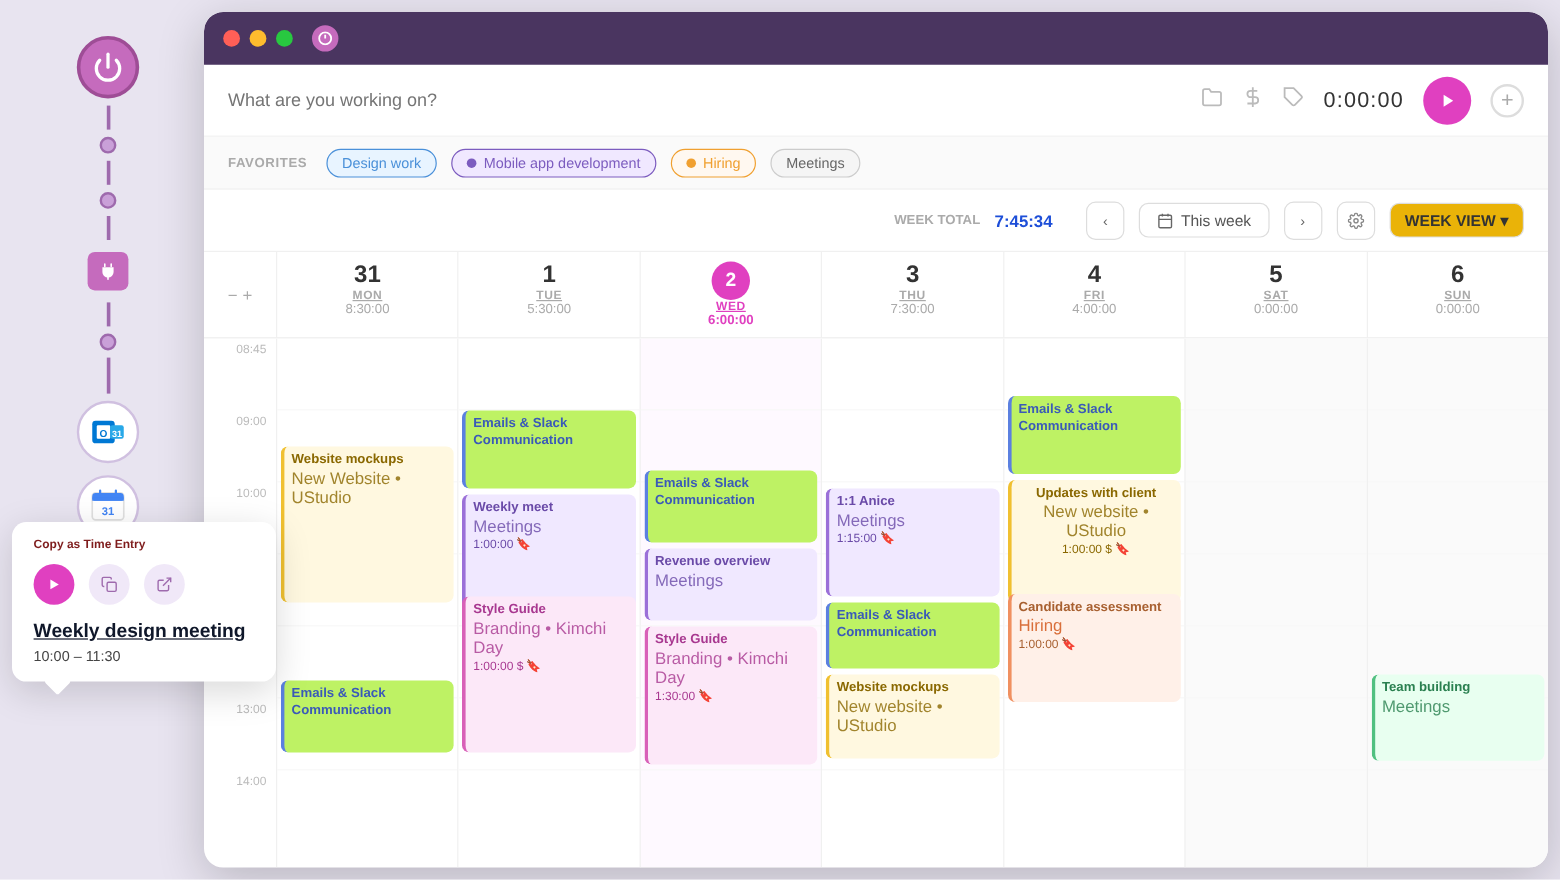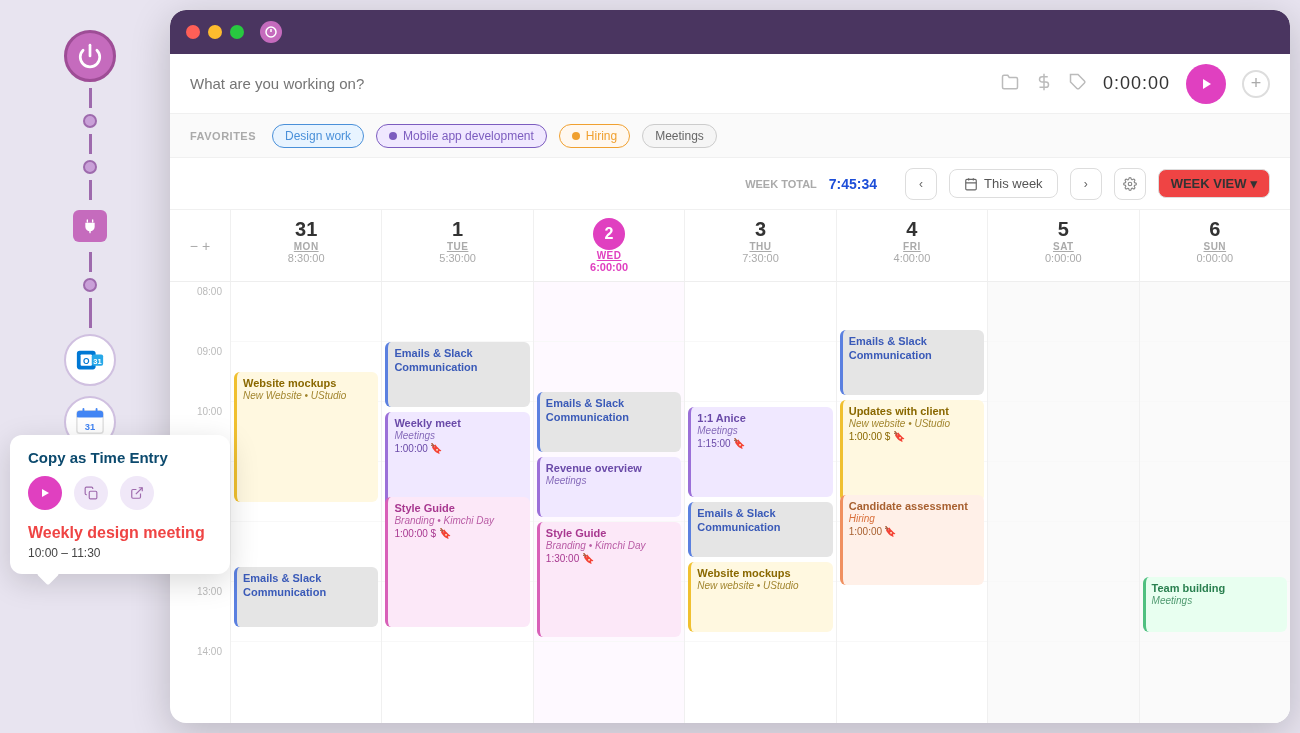--- a/index.html
+++ b/index.html
@@ -96,22 +96,22 @@
       left: 30px;
       width: 16px;
       height: 16px;
       background: white;
       transform: rotate(45deg);
       border-radius: 2px;
     }
 
     .tooltip-title {
       font-weight: 600;
-      font-size: 15px;
-      color: #0c4a6e;
+      font-size: 10px;
+      color: #7f1d1d;
       margin-bottom: 10px;
     }
 
     .tooltip-actions {
       display: flex;
       gap: 12px;
       margin-bottom: 14px;
       align-items: center;
     }
 
@@ -137,22 +137,23 @@
     }
 
     .tooltip-btn.external {
       background: #f0e8f8;
       color: #9e6aad;
     }
 
     .tooltip-event-title {
       font-weight: 700;
       font-size: 16px;
-      color: #ef4444;
+      color: #0f172a;
       margin-bottom: 4px;
+      text-decoration: underline;
     }
 
     .tooltip-email {
       font-size: 12px;
       color: #666;
       margin-bottom: 4px;
     }
 
     .tooltip-time {
       font-size: 12px;
@@ -368,21 +369,21 @@
       background: white;
       display: flex;
       align-items: center;
       justify-content: center;
       cursor: pointer;
       color: #888;
     }
 
     .week-view-btn {
       padding: 6px 12px;
-      background: #ef4444;
+      background: #eab308;
       border: 1px solid #ddd;
       border-radius: 8px;
       cursor: pointer;
       font-size: 13px;
       font-weight: 600;
       color: #333;
       display: flex;
       align-items: center;
       gap: 4px;
     }
@@ -492,34 +493,33 @@
       overflow: hidden;
     }
 
     .cal-event-title {
       font-weight: 600;
       font-size: 11px;
       line-height: 1.3;
     }
 
     .cal-event-sub {
-      font-size: 10px;
+      font-size: 14px;
       opacity: 0.8;
-      font-style: italic;
     }
 
     .cal-event-time {
       font-size: 10px;
       font-weight: 500;
       margin-top: 2px;
     }
 
     
     .ev-yellow { background: #fff8e0; color: #8a6800; border-left: 3px solid #f0c030; }
-    .ev-blue { background: #e5e5e5; color: #3a5ab8; border-left: 3px solid #5b80e0; }
+    .ev-blue { background: #bef264; color: #3a5ab8; border-left: 3px solid #5b80e0; }
     .ev-purple { background: #f0e8ff; color: #6a4aa8; border-left: 3px solid #9b70d8; }
     .ev-pink { background: #fce8f8; color: #a83890; border-left: 3px solid #d860b8; }
     .ev-green { background: #e8fff0; color: #2a8050; border-left: 3px solid #50c080; }
     .ev-peach { background: #fff0e8; color: #a86030; border-left: 3px solid #f09060; }
 
     .hour-row {
       height: 60px;
       border-bottom: 1px solid #f8f8f8;
       width: 100%;
     }
@@ -742,21 +742,21 @@
           <div class="col-num-normal">6</div>
           <div class="col-day">SUN</div>
           <div class="col-hours">0:00:00</div>
         </div>
       </div>
 
       <div style="display:grid; grid-template-columns: 60px repeat(7, 1fr); flex:1; overflow-y:auto; height:360px;">
 
         <div>
           <div class="time-slot">
-              <span class="time-label">08:00</span>
+              <span class="time-label">08:45</span>
             </div>
           <div class="time-slot">
               <span class="time-label">09:00</span>
             </div>
           <div class="time-slot">
               <span class="time-label">10:00</span>
             </div>
           <div class="time-slot">
               <span class="time-label">11:00</span>
             </div>
@@ -867,21 +867,21 @@
           <div class="hour-row"></div>
           <div class="hour-row"></div>
           <div class="hour-row"></div>
           <div class="hour-row"></div>
           <div class="hour-row"></div>
 
           <div class="cal-event ev-blue" style="top:48px;height:65px;">
             <div class="cal-event-title">Emails &amp; Slack Communication</div>
           </div>
 
-          <div class="cal-event ev-yellow" style="top:118px;height:102px;">
+          <div class="cal-event ev-yellow" style="top:118px;height:102px;text-align:center;">
             <div class="cal-event-title">Updates with client</div>
             <div class="cal-event-sub">New website • UStudio</div>
             <div class="cal-event-time">1:00:00 $ 🔖</div>
           </div>
 
           <div class="cal-event ev-peach" style="top:213px;height:90px;">
             <div class="cal-event-title">Candidate assessment</div>
             <div class="cal-event-sub" style="color:#d05010;">Hiring</div>
             <div class="cal-event-time">1:00:00 🔖</div>
           </div>
@@ -897,21 +897,21 @@
         </div>
 
         <div style="position:relative; border-left:1px solid #f0f0f0; background:#fafafa;">
           <div class="hour-row"></div>
           <div class="hour-row"></div>
           <div class="hour-row"></div>
           <div class="hour-row"></div>
           <div class="hour-row"></div>
           <div class="hour-row"></div>
 
-          <div class="cal-event ev-green" style="top:295px;height:55px;">
+          <div class="cal-event ev-green" style="top:280px;height:72px;">
             <div class="cal-event-title">Team building</div>
             <div class="cal-event-sub">Meetings</div>
           </div>
         </div>
       </div>
     </div>
   </div>
 </div>
 
 </body></html>

